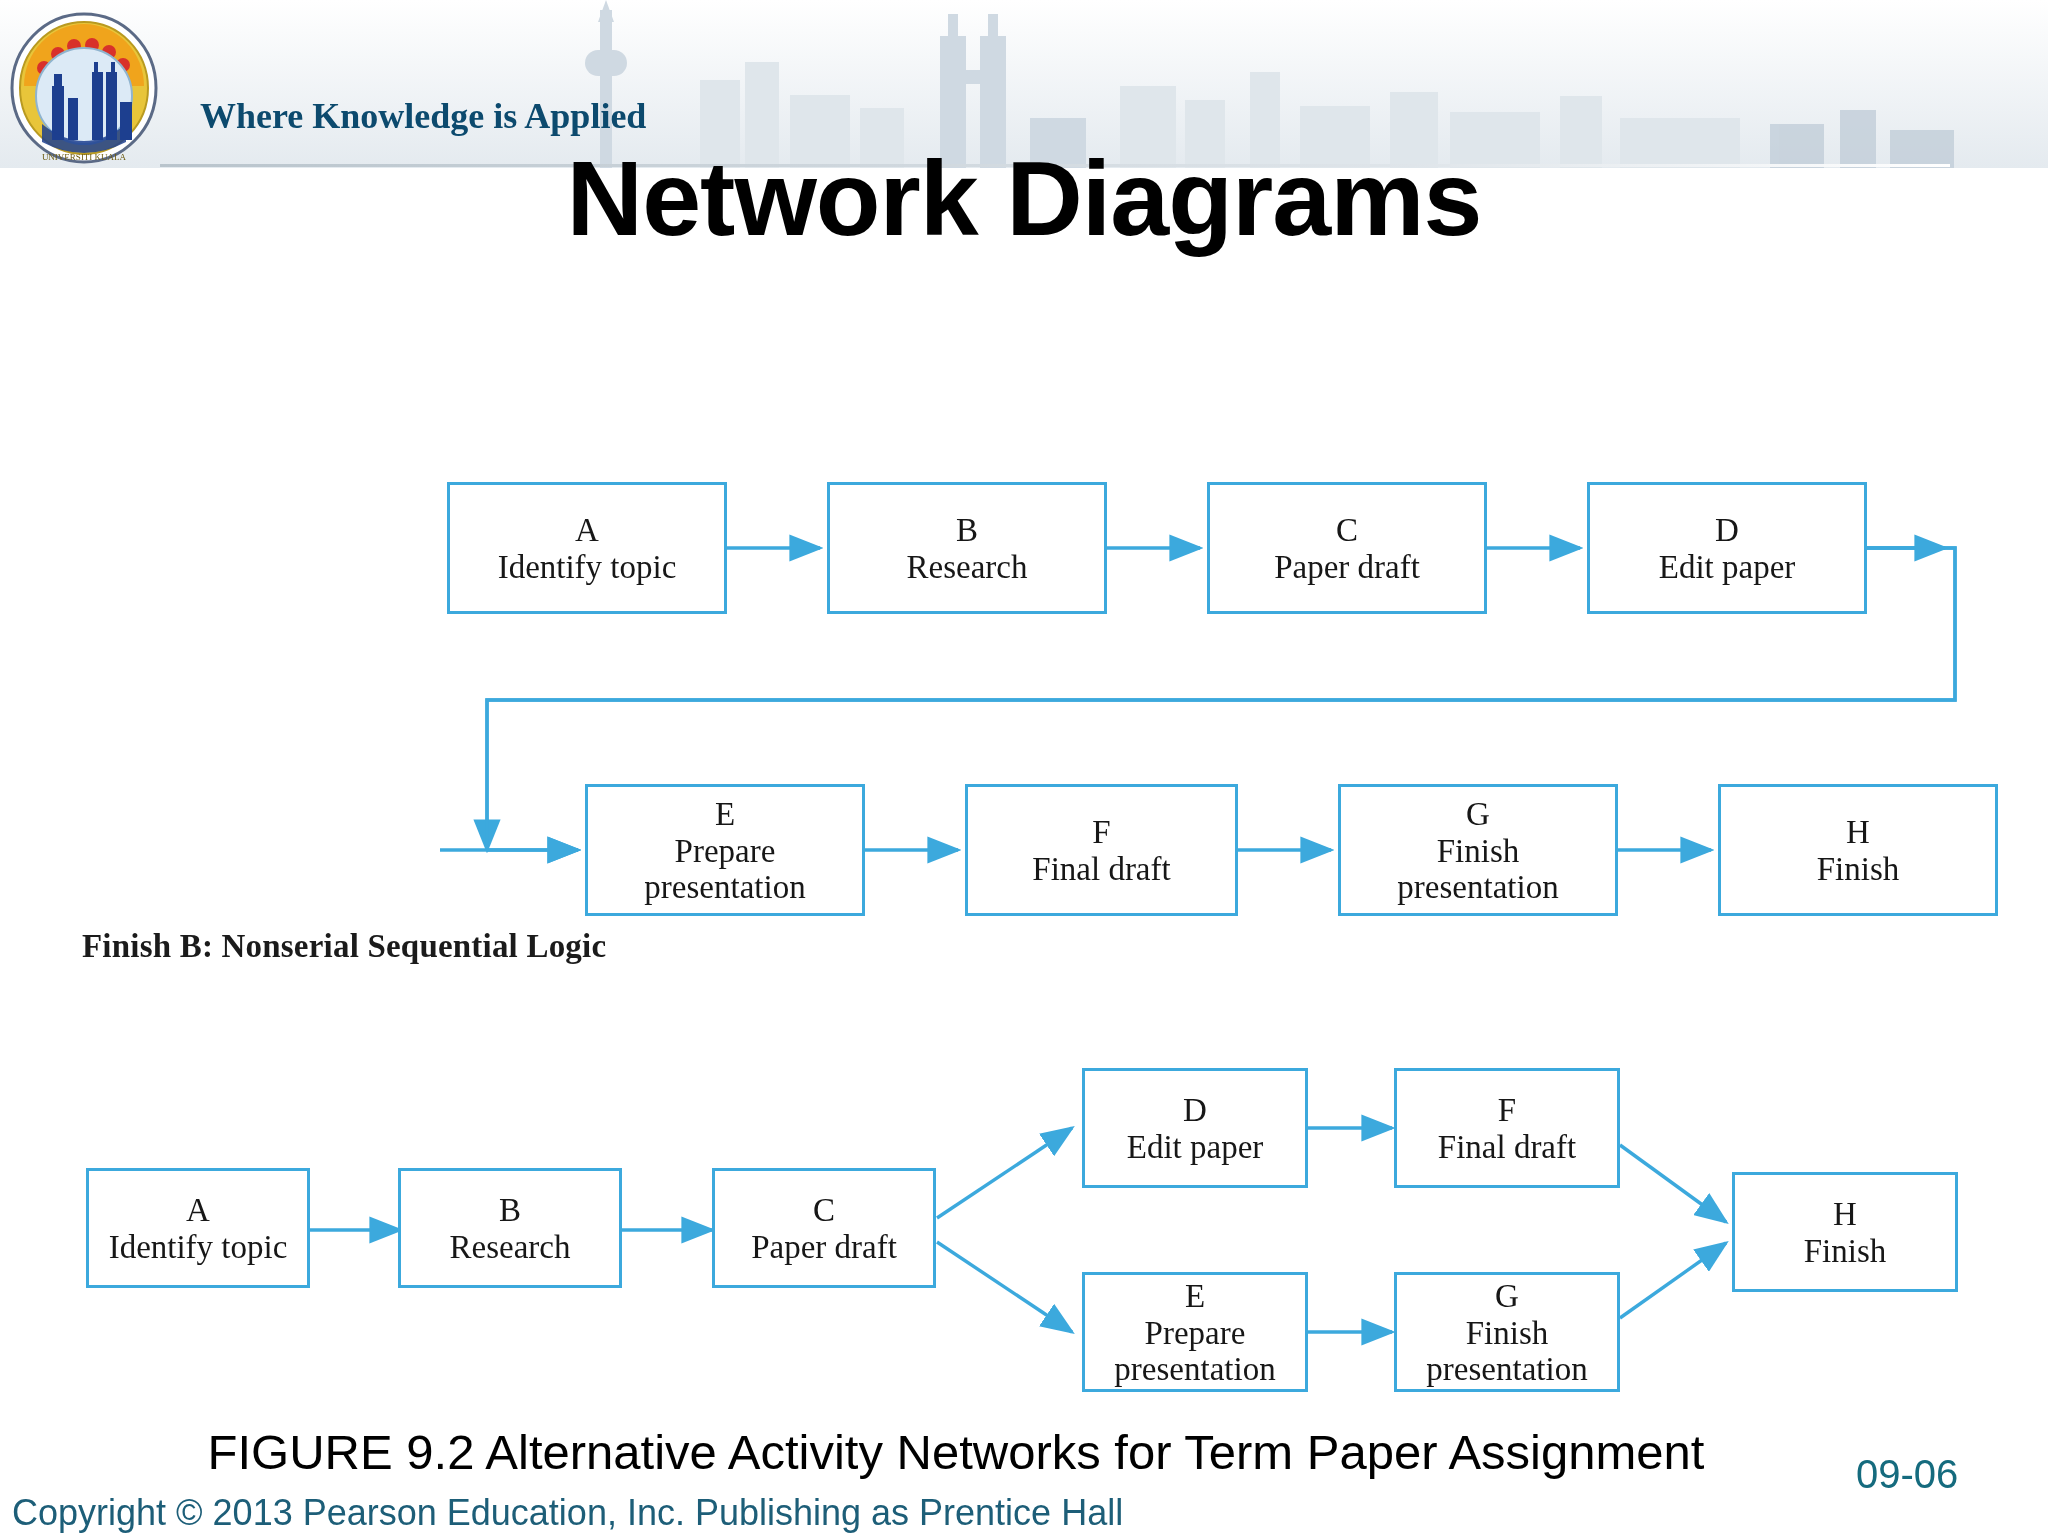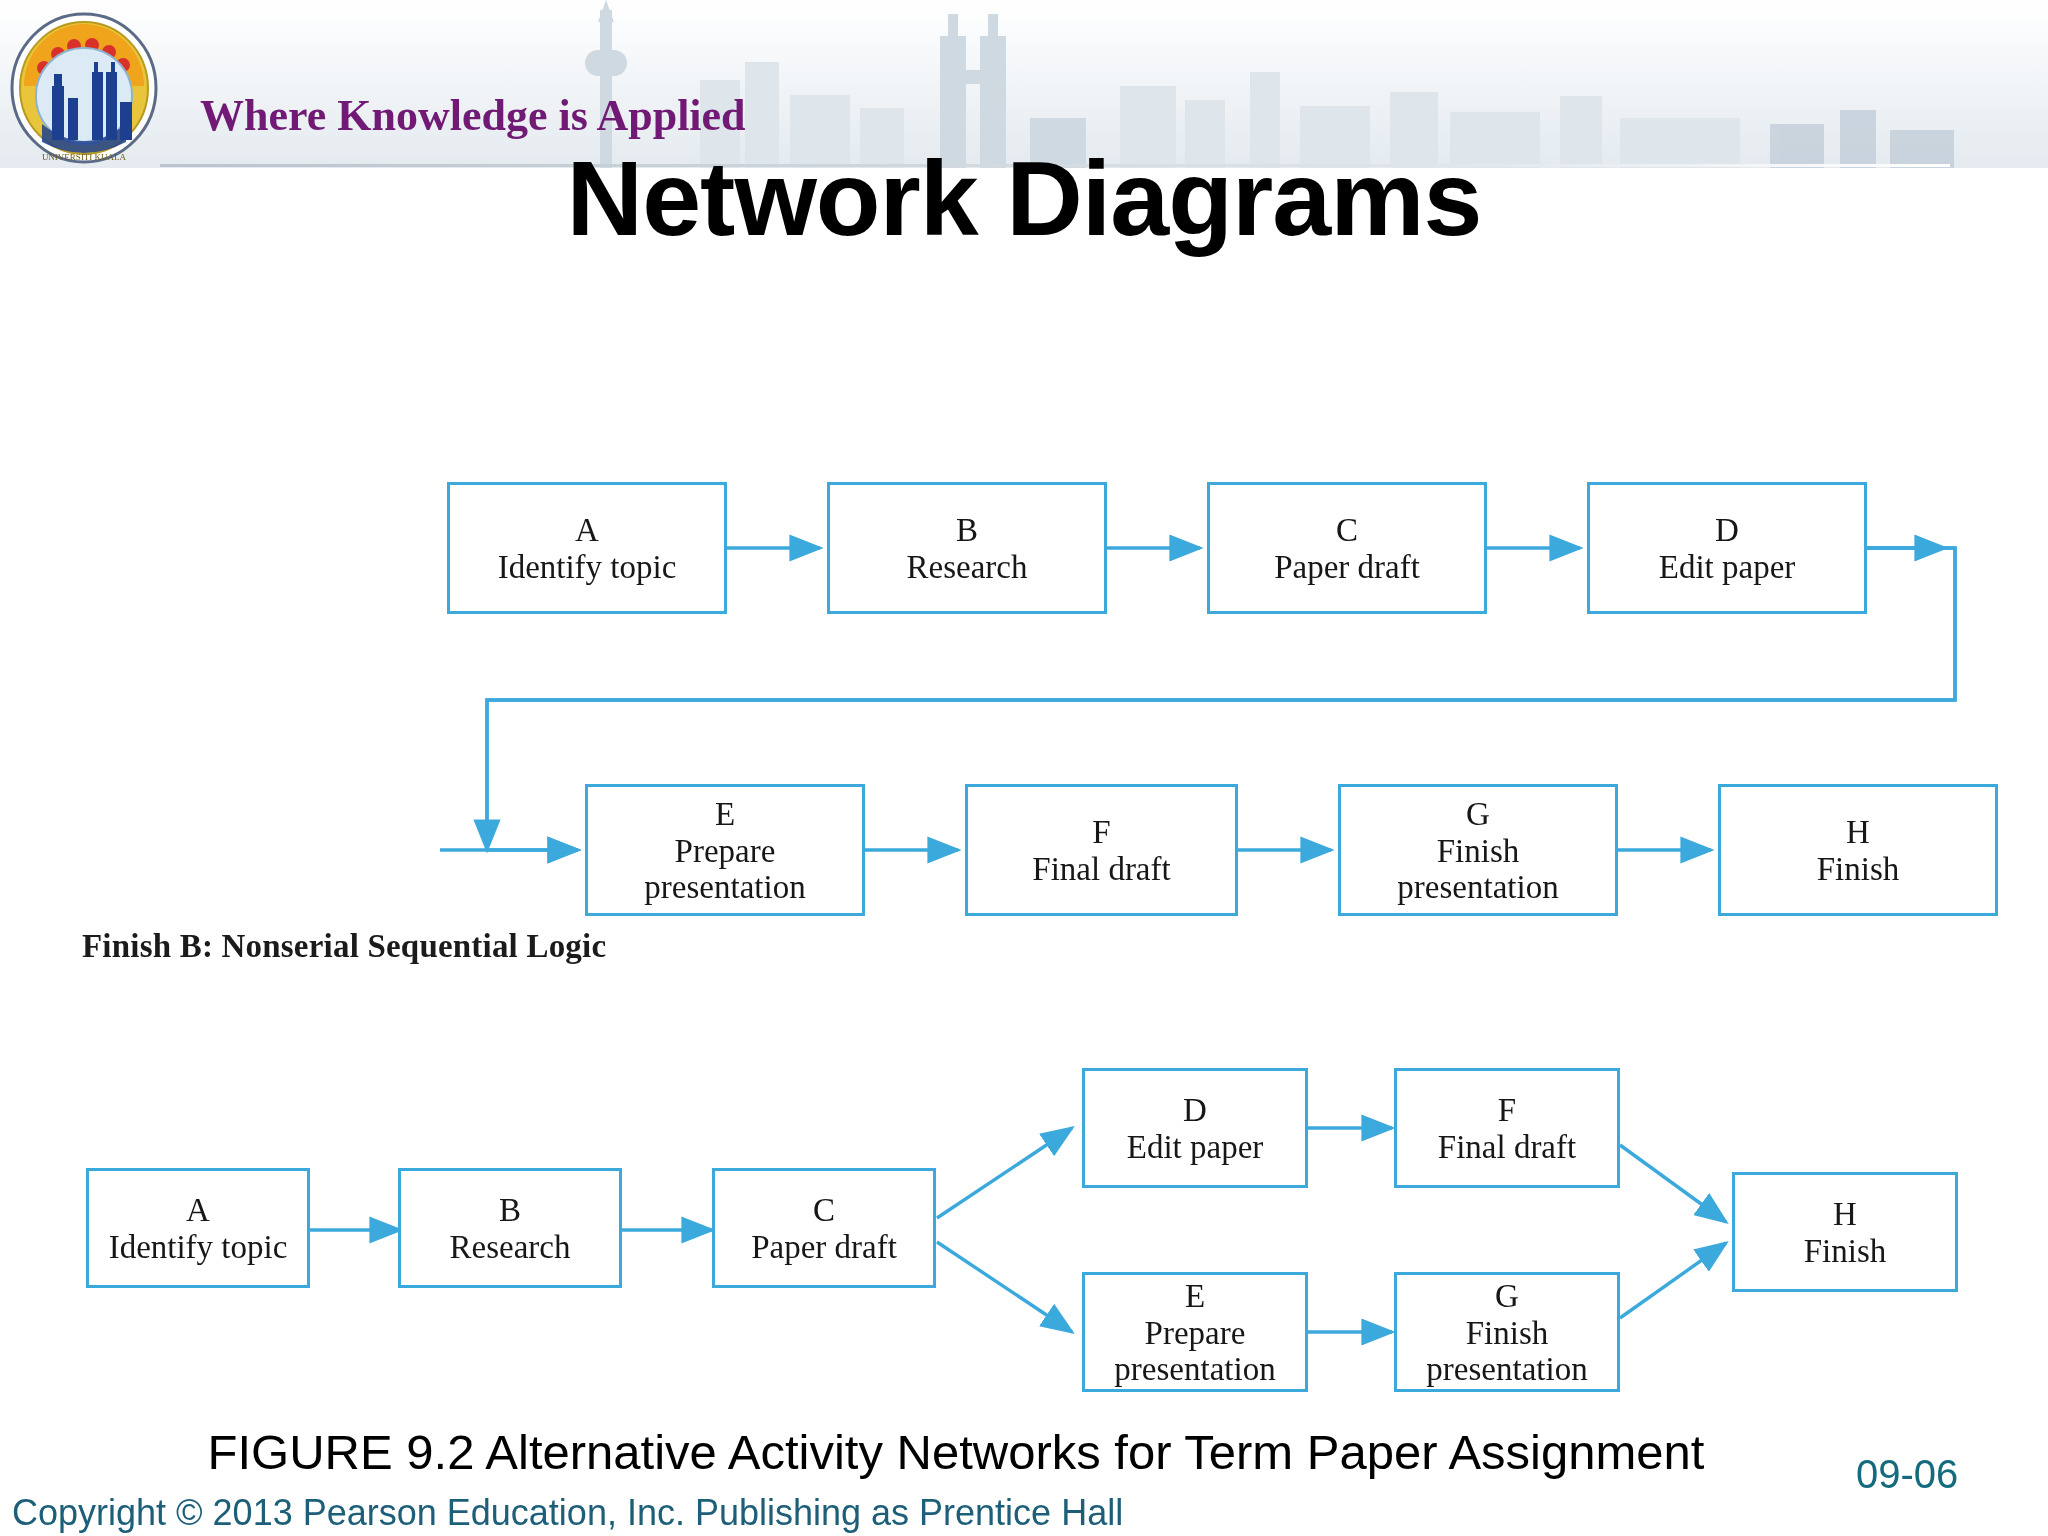--- a/index.html
+++ b/index.html
@@ -25,21 +25,21 @@
   }
   #univ-name{
     position:absolute;left:196px;top:30px;
     font-family:"Liberation Serif",serif;
     font-size:63px;line-height:63px;color:#1a1a1a;letter-spacing:-0.5px;
     white-space:nowrap;
   }
   #univ-tag{
     position:absolute;left:200px;top:98px;
     font-family:"Liberation Serif",serif;
-    font-size:44px;line-height:36px;color:#701a75;font-weight:bold;
+    font-size:36px;line-height:36px;color:#0c4a6e;font-weight:bold;
     white-space:nowrap;
     text-align:center;
   }
   #slide-title{
     position:absolute;left:0;top:140px;width:2048px;
     text-align:center;
     font-family:"Liberation Sans",sans-serif;
     font-weight:bold;font-size:106px;line-height:116px;color:#000000;
     letter-spacing:-1px;
   }

